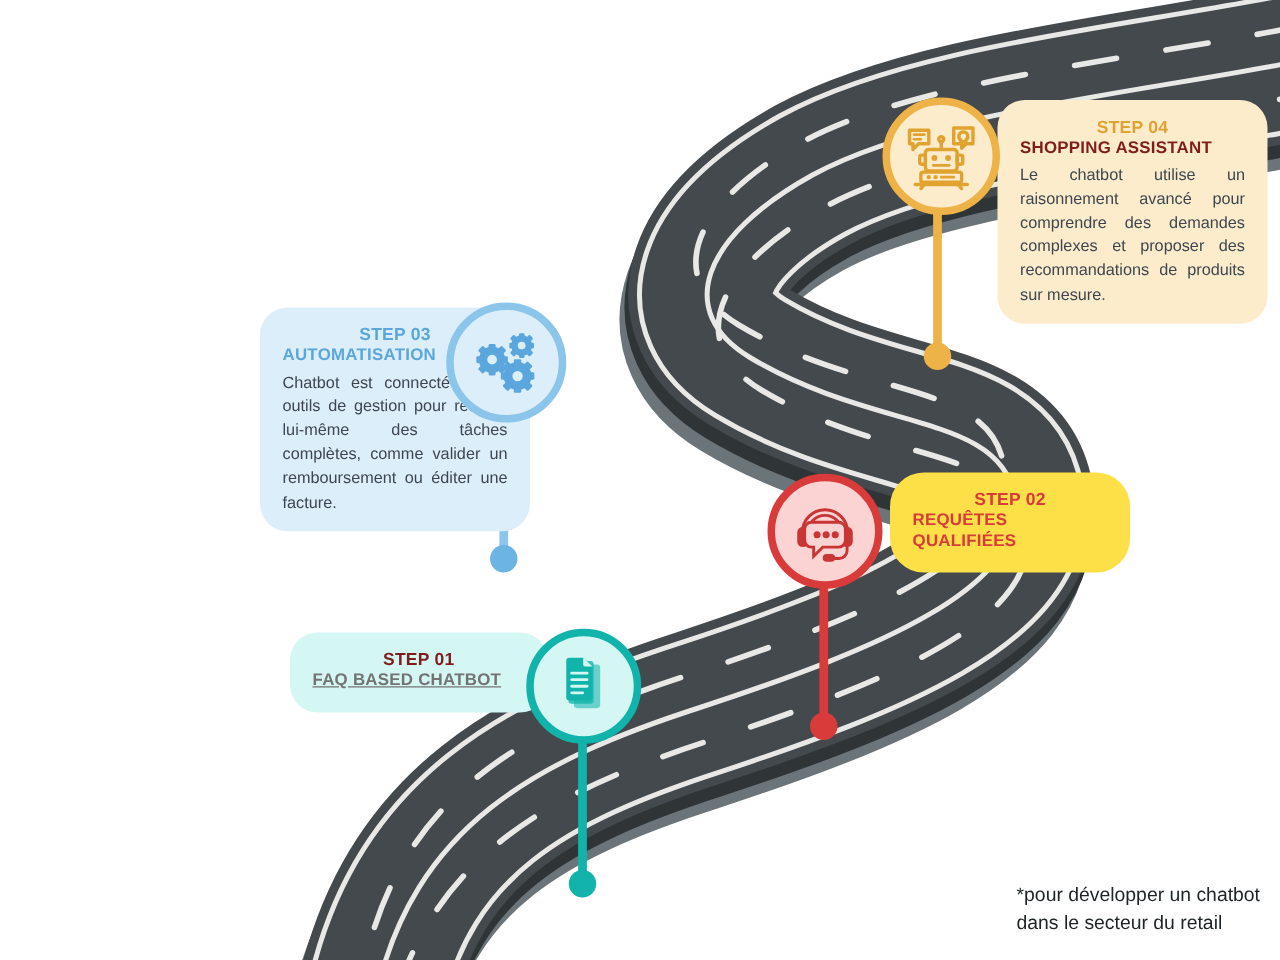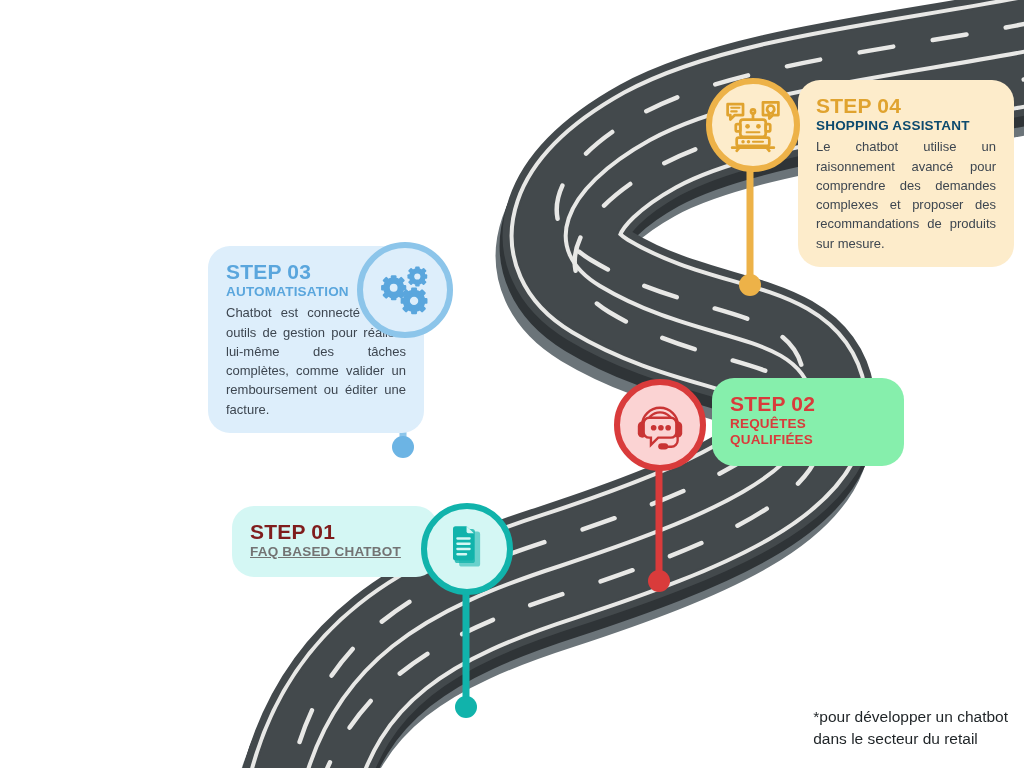--- a/index.html
+++ b/index.html
@@ -44,24 +44,25 @@
   .bubble svg { display: block; }
 
   
   .card {
     position: absolute;
     border-radius: 22px;
     padding: 14px 18px;
     z-index: 2;
   }
   .card .step-no {
-    font-size: 21px;
+    font-size: 14px;
     font-weight: 700;
     letter-spacing: .2px;
     line-height: 1.12;
+    text-align: center;
   }
   .card .step-title {
     font-size: 13.5px;
     font-weight: 700;
     letter-spacing: .2px;
     line-height: 1.25;
     margin-bottom: 3px;
   }
   .card .step-body {
     font-size: 13px;
@@ -144,21 +145,21 @@
 
       <use href="#roadPath" fill="none" stroke="#e8e8e6" stroke-width="4.5" stroke-linecap="round" stroke-dasharray="34 40" transform="translate(-9,-26)"></use>
       <use href="#roadPath" fill="none" stroke="#e8e8e6" stroke-width="4.5" stroke-linecap="round" stroke-dasharray="34 40" transform="translate(9,26)"></use>
 
       <use href="#roadPath" fill="none" stroke="#e8e8e6" stroke-width="4" stroke-linecap="round"></use>
     </g>
   </svg>
 
   <div class="card" id="card-04" style="background:#fdeccb;">
     <div class="step-no" style="color:#e0a32f;">STEP 04</div>
-    <div class="step-title" style="color:#0c4a6e;">SHOPPING ASSISTANT</div>
+    <div class="step-title" style="color:#7f1d1d;">SHOPPING ASSISTANT</div>
     <div class="step-body">Le chatbot utilise un raisonnement avancé pour comprendre des demandes complexes et proposer des recommandations de produits sur mesure.</div>
   </div>
   <div class="bubble" id="bubble-04" style="background:#fdeccb;border:6px solid #edb248;">
     <svg width="58" height="58" viewBox="0 0 64 64">
       <g fill="none" stroke="#e0a32f" stroke-width="3" stroke-linejoin="round" stroke-linecap="round">
 
         <path d="M4 9 h17 v12 h-9 l-5 5 v-5 H4 z"></path>
         <line x1="8" y1="13" x2="17" y2="13" stroke-width="2.4"></line>
         <line x1="8" y1="17" x2="14" y2="17" stroke-width="2.4"></line>
 
@@ -240,21 +241,21 @@
           <rect x="30.1" y="49.1" width="6.6" height="6.9" rx="1.3" transform="rotate(45 33.4 52.5)"></rect>
         </g>
       </g>
     </svg>
   </div>
   <div class="marker" id="marker-03">
     <div class="stem" style="background:#8cc5ea;"></div>
     <div class="dot" style="background:#6cb4e4;"></div>
   </div>
 
-  <div class="card" id="card-02" style="background:#86efac;">
+  <div class="card" id="card-02" style="background:#fde047;border-radius:27px;">
     <div class="step-no" style="color:#d93b3b;">STEP 02</div>
     <div class="step-title" style="color:#d93b3b;">REQUÊTES QUALIFIÉES</div>
   </div>
   <div class="bubble" id="bubble-02" style="background:#fbd3d3;border:6px solid #d93b3b;">
     <svg width="58" height="58" viewBox="0 0 64 64">
       <g fill="none" stroke="#c93434" stroke-width="2.6" stroke-linecap="round">
         <path d="M12 33 a20 20 0 0 1 40 0"></path>
         <path d="M17 33 a15 15 0 0 1 30 0"></path>
       </g>
       <g fill="#c93434">

